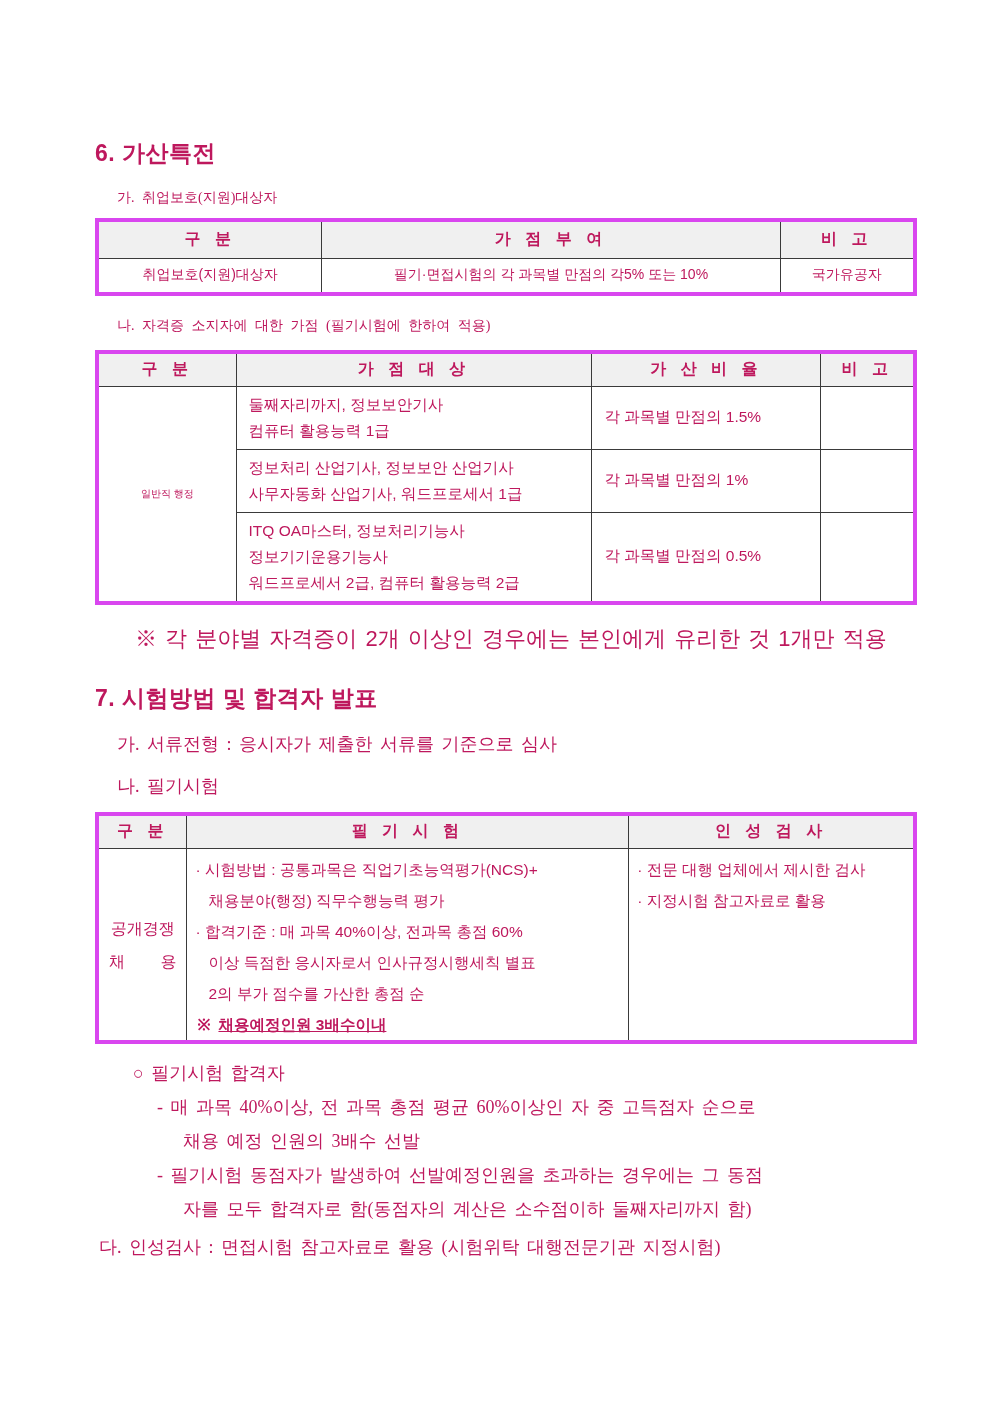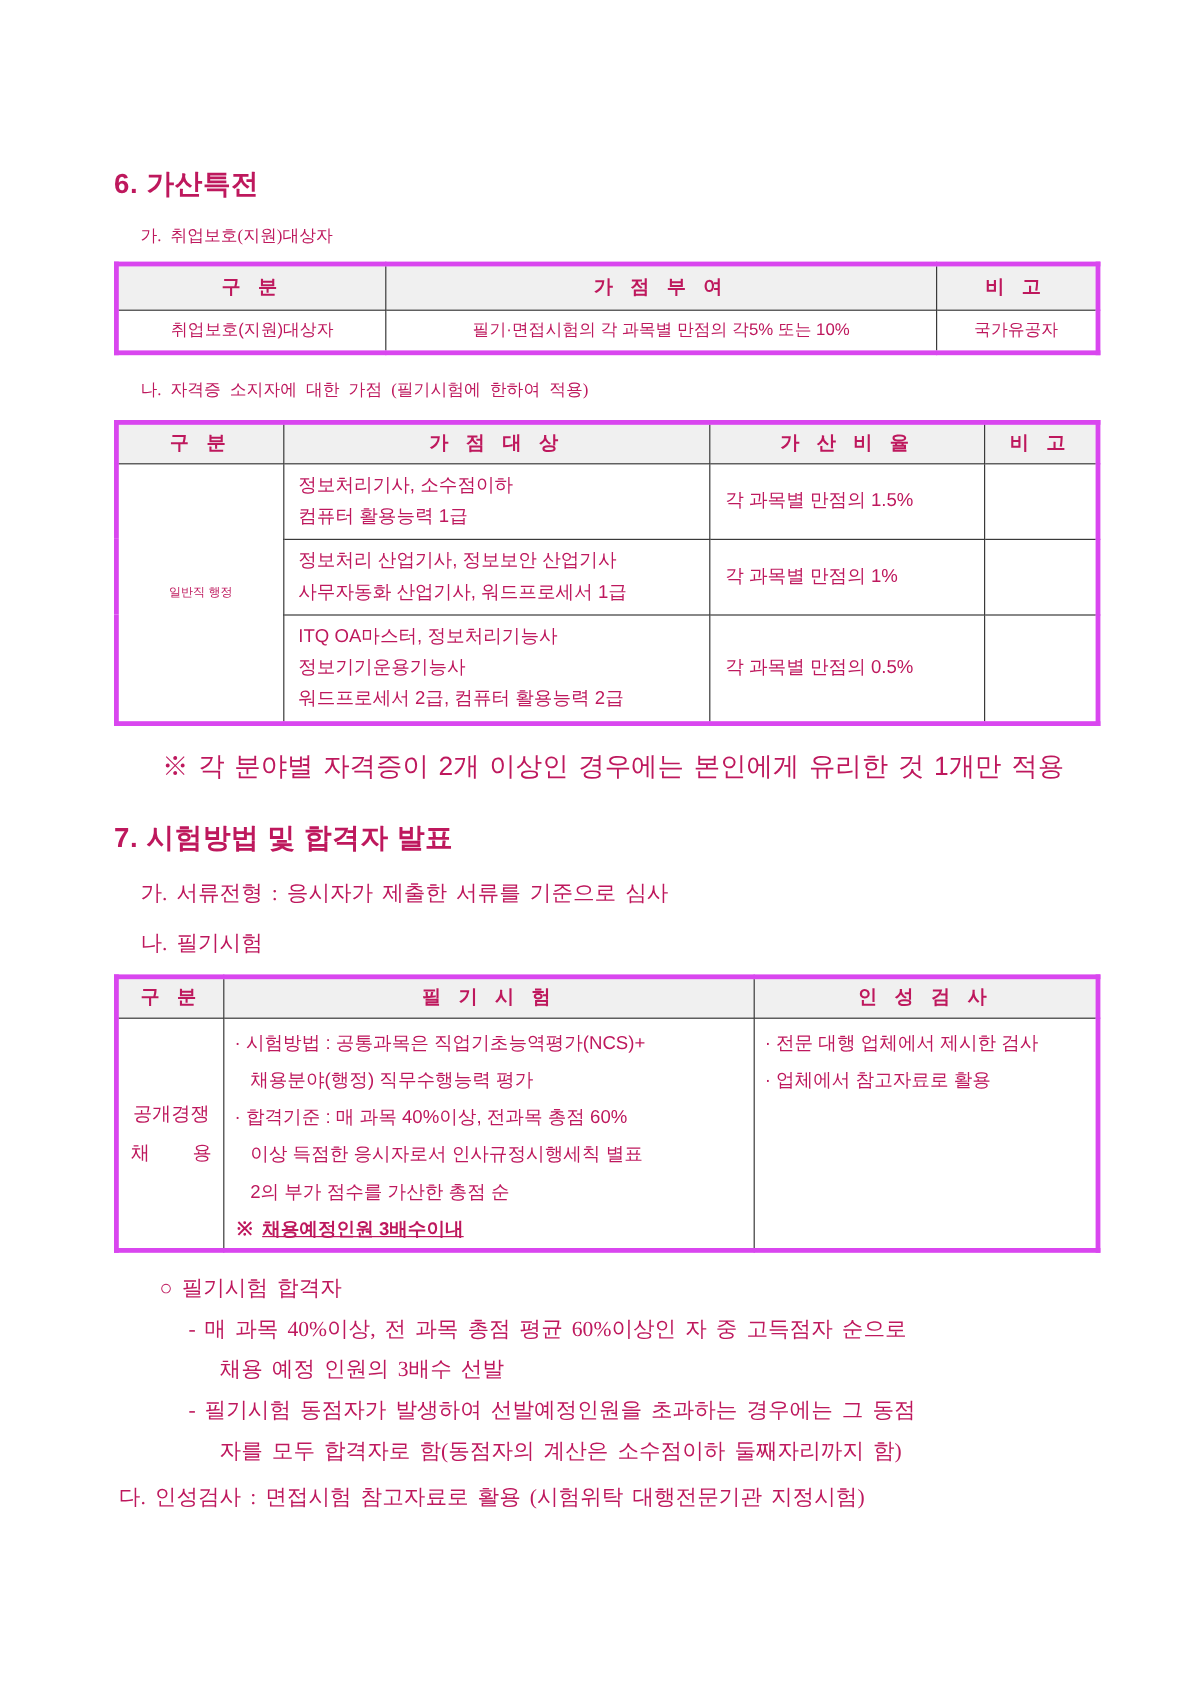--- a/index.html
+++ b/index.html
@@ -118,21 +118,21 @@
           <th>구 분</th>
           <th>가 점 대 상</th>
           <th>가 산 비 율</th>
           <th>비 고</th>
         </tr>
       </thead>
       <tbody>
         <tr class="r12">
           <td class="cell-group" rowspan="3">일반직 행정</td>
           <td class="cell-target">
-            <div>정보처리기사, 소수점이하</div>
+            <div>둘째자리까지, 정보보안기사</div>
             <div>컴퓨터 활용능력 1급</div>
           </td>
           <td class="cell-ratio">각 과목별 만점의 1.5%</td>
           <td></td>
         </tr>
         <tr class="r12">
           <td class="cell-target">
             <div>정보처리 산업기사, 정보보안 산업기사</div>
             <div>사무자동화 산업기사, 워드프로세서 1급</div>
           </td>
@@ -180,21 +180,21 @@
           <td class="cell-written">
             <div class="w-line">· 시험방법 : 공통과목은 직업기초능역평가(NCS)+</div>
             <div class="w-line w-cont">채용분야(행정) 직무수행능력 평가</div>
             <div class="w-line">· 합격기준 : 매 과목 40%이상, 전과목 총점 60%</div>
             <div class="w-line w-cont">이상 득점한 응시자로서 인사규정시행세칙 별표</div>
             <div class="w-line w-cont">2의 부가 점수를 가산한 총점 순</div>
             <div class="w-note"><span>※</span><span class="underlined">채용예정인원 3배수이내</span></div>
           </td>
           <td class="cell-person">
             <div class="p-line">· 전문 대행 업체에서 제시한 검사</div>
-            <div class="p-line">· 업체에서 참고자료로 활용</div>
+            <div class="p-line">· 지정시험 참고자료로 활용</div>
           </td>
         </tr>
       </tbody>
     </table>
 
     <div class="bullets">
       <div class="serif-line ind-bullet">○ 필기시험 합격자</div>
       <div class="serif-line ind-dash">- 매 과목 40%이상, 전 과목 총점 평균 60%이상인 자 중 고득점자 순으로</div>
       <div class="serif-line ind-dash-cont">채용 예정 인원의 3배수 선발</div>
       <div class="serif-line ind-dash">- 필기시험 동점자가 발생하여 선발예정인원을 초과하는 경우에는 그 동점</div>

